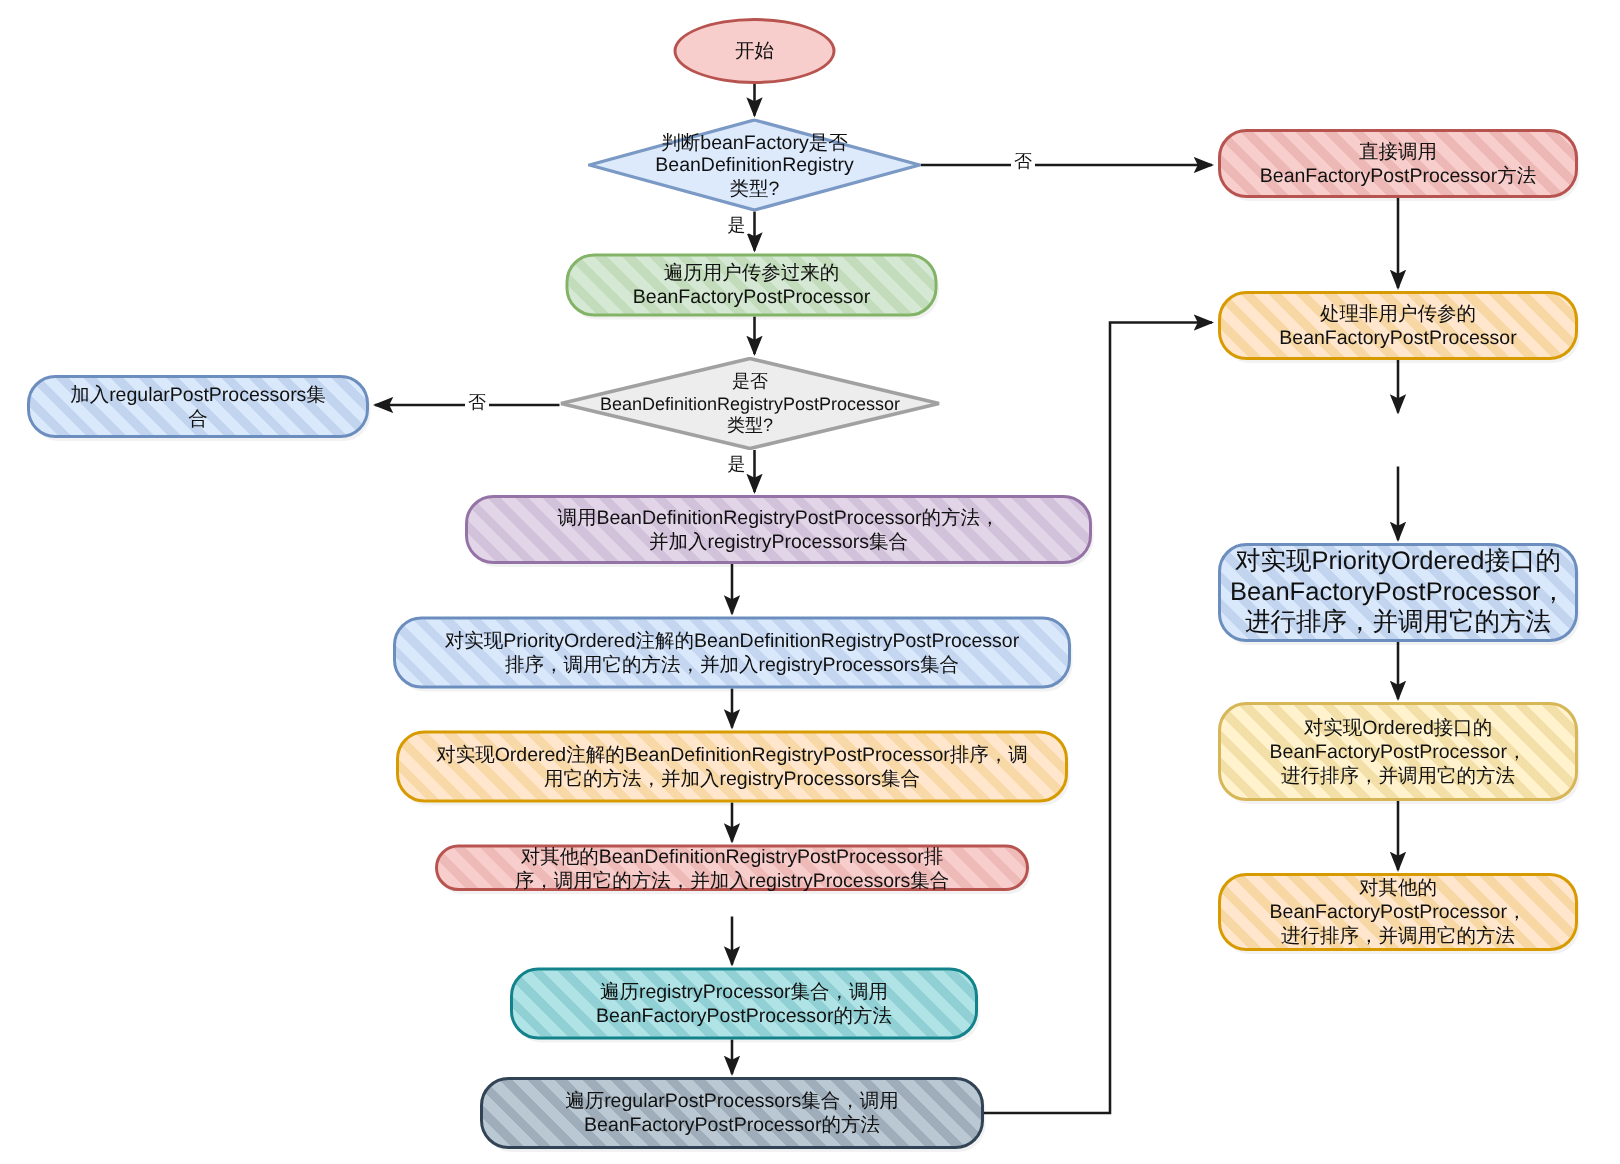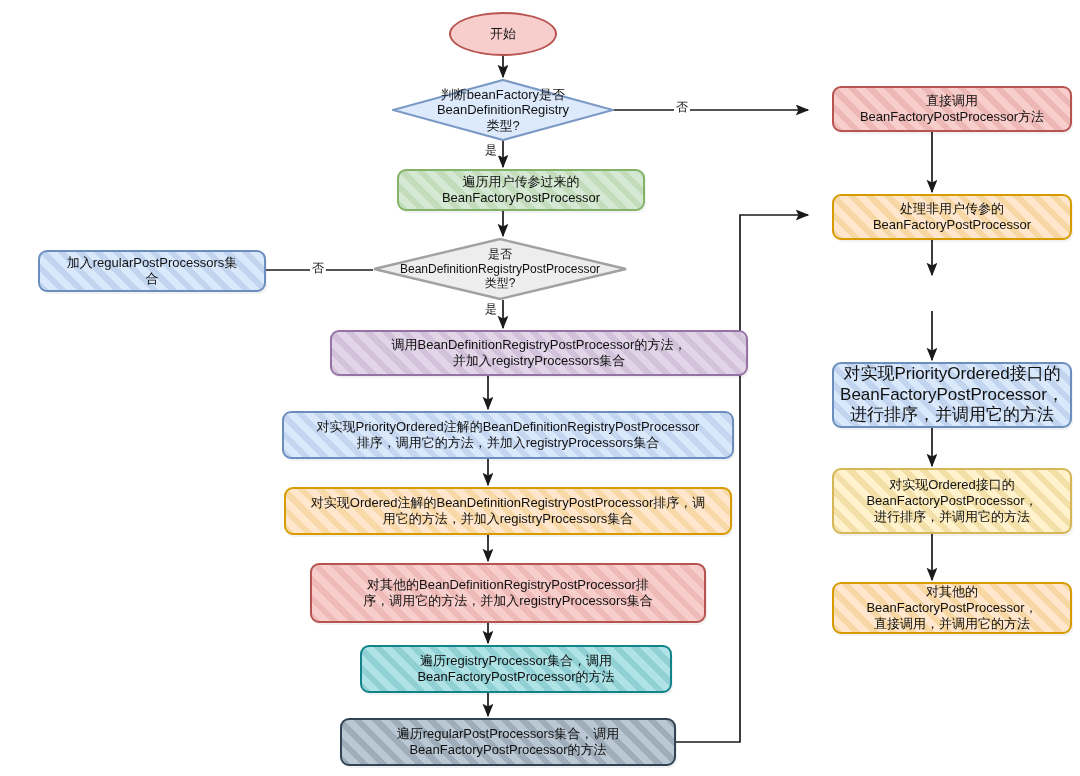--- a/index.html
+++ b/index.html
@@ -35,25 +35,24 @@
     text-align: center;
     color: #111111;
     line-height: 1.22;
     white-space: pre-line;
     z-index: 3;
   }
   
   .proc {
     border-style: solid;
     border-width: 2.2px;
-    border-radius: 9px;
+    border-radius: 19px;
     padding: 4px 21px;
     background-repeat: repeat;
     box-shadow: 2px 3px 0 -1px rgba(0,0,0,0.05);
-    margin-left: 20px;
   }
   .terminator {
     border-radius: 50%;
     border-style: solid;
     border-width: 2.4px;
   }
   .diamond-wrap {
     position: absolute;
     z-index: 3;
     display: flex;
@@ -198,23 +197,23 @@
 进行排序，并调用它的方法</div>
 
   <div class="node proc" style="left:264px; top:487px; width:448px; height:48px;
               border-color:#d79b00; background:#ffe6cc; font-size:13px;
               background-image:repeating-linear-gradient(45deg, rgba(215,155,0,0.18) 0 6px, rgba(0,0,0,0) 6px 13px);">对实现Ordered注解的BeanDefinitionRegistryPostProcessor排序，调
 用它的方法，并加入registryProcessors集合</div>
 
   <div class="node proc" style="left:812px; top:582px; width:240px; height:52px;
               border-color:#d79b00; background:#ffe6cc; font-size:13px;
               background-image:repeating-linear-gradient(45deg, rgba(215,155,0,0.20) 0 6px, rgba(0,0,0,0) 6px 13px);">对其他的BeanFactoryPostProcessor，
-直接调用，并调用它的方法</div>
-
-  <div class="node proc" style="left:290px; top:563px; width:396px; height:60px;
+进行排序，并调用它的方法</div>
+
+  <div class="node proc" style="left:290px; top:563px; width:396px; height:31px;
               border-color:#b85450; background:#f8cecc; font-size:13px;
               background-image:repeating-linear-gradient(45deg, rgba(184,84,80,0.16) 0 6px, rgba(0,0,0,0) 6px 13px);">对其他的BeanDefinitionRegistryPostProcessor排
 序，调用它的方法，并加入registryProcessors集合</div>
 
   <div class="node proc" style="left:340px; top:645px; width:312px; height:48px;
               border-color:#13838b; background:#b0e3e6; font-size:13px;
               background-image:repeating-linear-gradient(45deg, rgba(19,131,139,0.20) 0 6px, rgba(0,0,0,0) 6px 13px);">遍历registryProcessor集合，调用
 BeanFactoryPostProcessor的方法</div>
 
   <div class="node proc" style="left:320px; top:718px; width:336px; height:48px;

